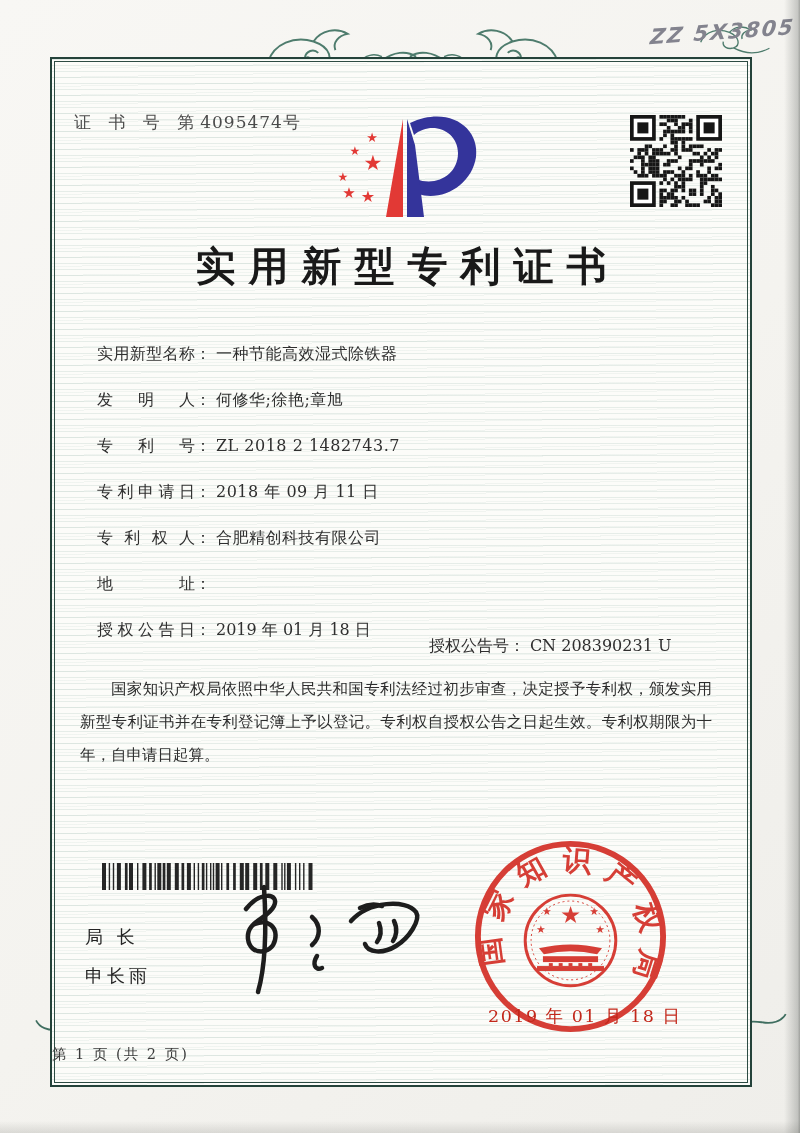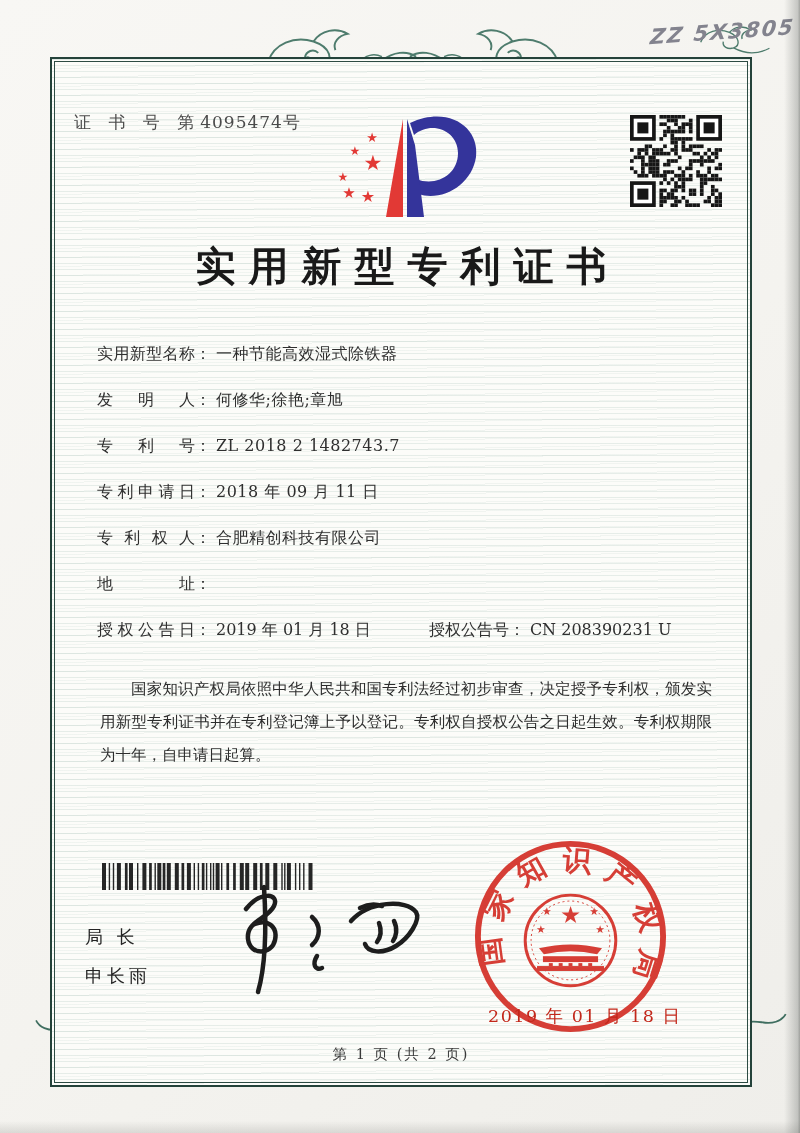--- a/index.html
+++ b/index.html
@@ -32,36 +32,36 @@
 
   .title{position:absolute;left:0;right:0;top:180px;text-align:center;font-size:40px;font-weight:bold;
     color:#191919;letter-spacing:13px;text-indent:13px;}
 
   .fields{position:absolute;left:45px;width:614px;top:280px;font-size:16px;color:#2f2f2f;}
   .f-row{display:flex;margin-bottom:16px;line-height:30px;}
   .f-label{flex:0 0 98px;width:98px;text-align:justify;text-align-last:justify;}
   .f-colon{flex:0 0 auto;padding-right:5px;}
   .f-value{flex:1;letter-spacing:.5px;}
   .grant-row{display:flex;line-height:30px;font-size:16px;}
-  .grant-right{margin-left:58px;display:flex;}
+  .grant-right{margin-left:58px;display:flex;margin-top:16px;}
 
   .paras{position:absolute;left:28px;right:38px;top:614px;font-size:15.5px;line-height:33px;
-    color:#2d2d2d;text-align:justify;margin-left:20px;}
+    color:#2d2d2d;text-align:justify;}
   .paras p{margin:0;text-indent:2em;}
 
   .barcode{position:absolute;left:50px;top:804px;width:212px;height:27px;}
 
   .signer-title{position:absolute;left:33px;top:866px;font-size:18px;letter-spacing:4px;color:#242424;}
   .signer-name{position:absolute;left:33px;top:905px;font-size:18px;letter-spacing:4px;color:#242424;}
   .signature{position:absolute;left:156px;top:820px;width:220px;height:120px;}
 
   .seal{position:absolute;left:420px;top:779px;width:197px;height:197px;opacity:.94;}
   .seal-date{position:absolute;left:436px;top:945px;font-size:17.5px;color:#c2271a;letter-spacing:1.5px;}
 
-  .page-note{position:absolute;left:0;right:0;top:986px;text-align:center;font-size:14.5px;
+  .page-note{position:absolute;left:0;right:0;top:986px;text-align:left;font-size:14.5px;
     letter-spacing:2px;color:#3a3a3a;}
   .back-note{position:absolute;left:0;right:0;top:1092px;text-align:center;font-size:16.5px;
     letter-spacing:3px;color:#2c2c2c;}
 </style>
 </head>
 <body>
 
 <div class="photo">
 
   <svg class="flourish" style="left:266px;top:22px;" width="152" height="58" viewBox="0 0 160 60">

